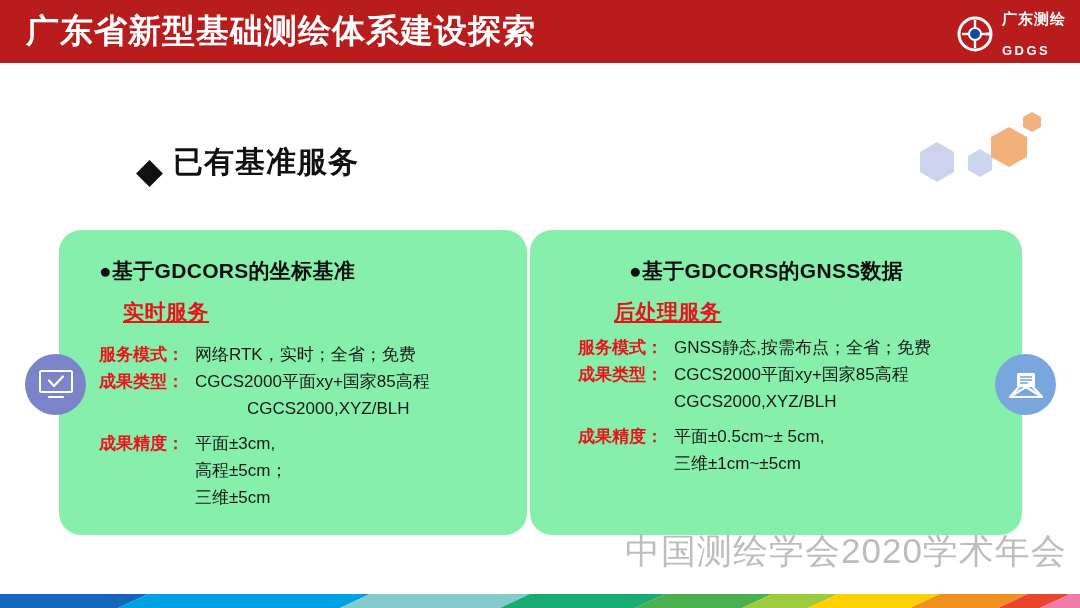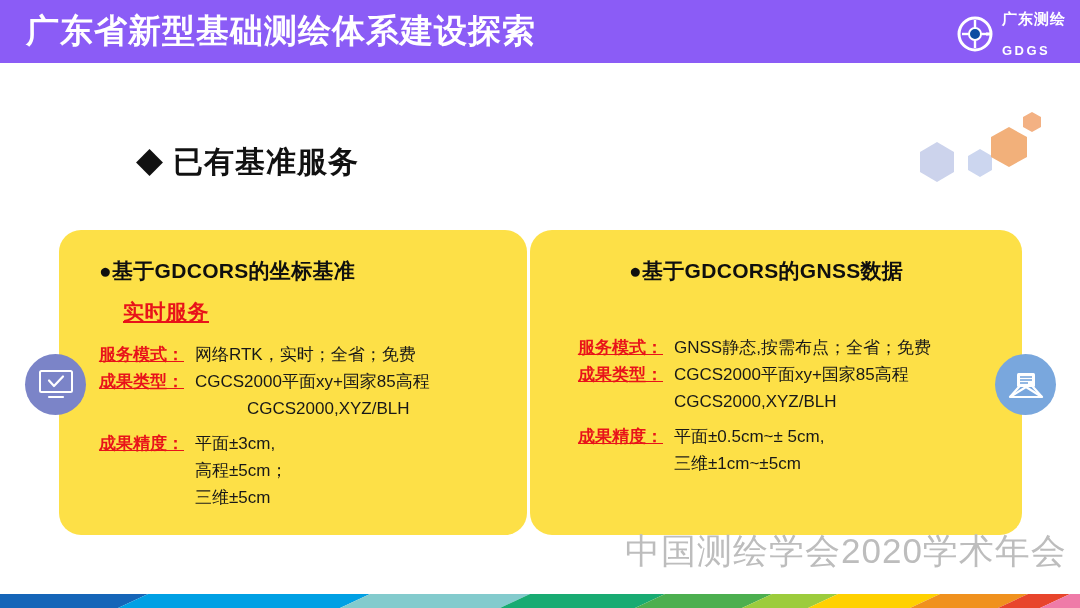--- a/index.html
+++ b/index.html
@@ -14,21 +14,21 @@
     overflow: hidden;
     position: relative;
   }
 
   
   .header {
     position: absolute;
     left: 0; top: 0;
     width: 1080px;
     height: 63px;
-    background: #8b5cf6;
+    background: #b91c1c;
     overflow: hidden;
   }
   .header-title {
     position: absolute;
     left: 26px;
     top: 9px;
     color: #ffffff;
     font-size: 33px;
     font-weight: bold;
     letter-spacing: 1px;
@@ -78,21 +78,21 @@
     height: 110px;
     pointer-events: none;
   }
 
   
   .section-heading {
     position: absolute;
     left: 140px;
     top: 142px;
     display: flex;
-    align-items: center;
+    align-items: flex-end;
     gap: 14px;
     color: #111111;
   }
   .diamond {
     width: 19px;
     height: 19px;
     background: #111111;
     transform: rotate(45deg);
     flex: none;
   }
@@ -100,21 +100,21 @@
     font-size: 30px;
     font-weight: bold;
     letter-spacing: 1px;
   }
 
   
   .card {
     position: absolute;
     top: 230px;
     height: 305px;
-    background: #fde047;
+    background: #86efac;
     border-radius: 22px;
   }
   .card-left  { left: 59px;  width: 468px; }
   .card-right { left: 530px; width: 492px; }
 
   .card-title {
     position: absolute;
     left: 40px;
     top: 27px;
     font-size: 21px;
@@ -151,21 +151,20 @@
     margin-bottom: 2px;
   }
   .spec-label {
     color: #e8131a;
     font-size: 17px;
     font-weight: bold;
     white-space: nowrap;
     flex: none;
     line-height: 25px;
     width: 96px;
-    text-decoration: underline;
   }
   .spec-label.blank { visibility: hidden; }
   .spec-value {
     color: #181818;
     font-size: 17px;
     line-height: 25px;
     white-space: nowrap;
   }
   .spec-value.indent { padding-left: 52px; }
   .spec-gap { height: 8px; }
@@ -283,20 +282,21 @@
     <div class="spec-row">
       <span class="spec-label blank">　</span>
       <span class="spec-value">三维±5cm</span>
     </div>
 
   </div>
 </div>
 
 <div class="card card-right">
   <div class="card-title">●基于GDCORS的GNSS数据</div>
+  <div class="card-subtitle">后处理服务</div>
   <div class="spec-block">
 
     <div class="spec-row">
       <span class="spec-label">服务模式：</span>
       <span class="spec-value">GNSS静态,按需布点；全省；免费</span>
     </div>
 
     <div class="spec-row">
       <span class="spec-label">成果类型：</span>
       <span class="spec-value">CGCS2000平面xy+国家85高程</span>

